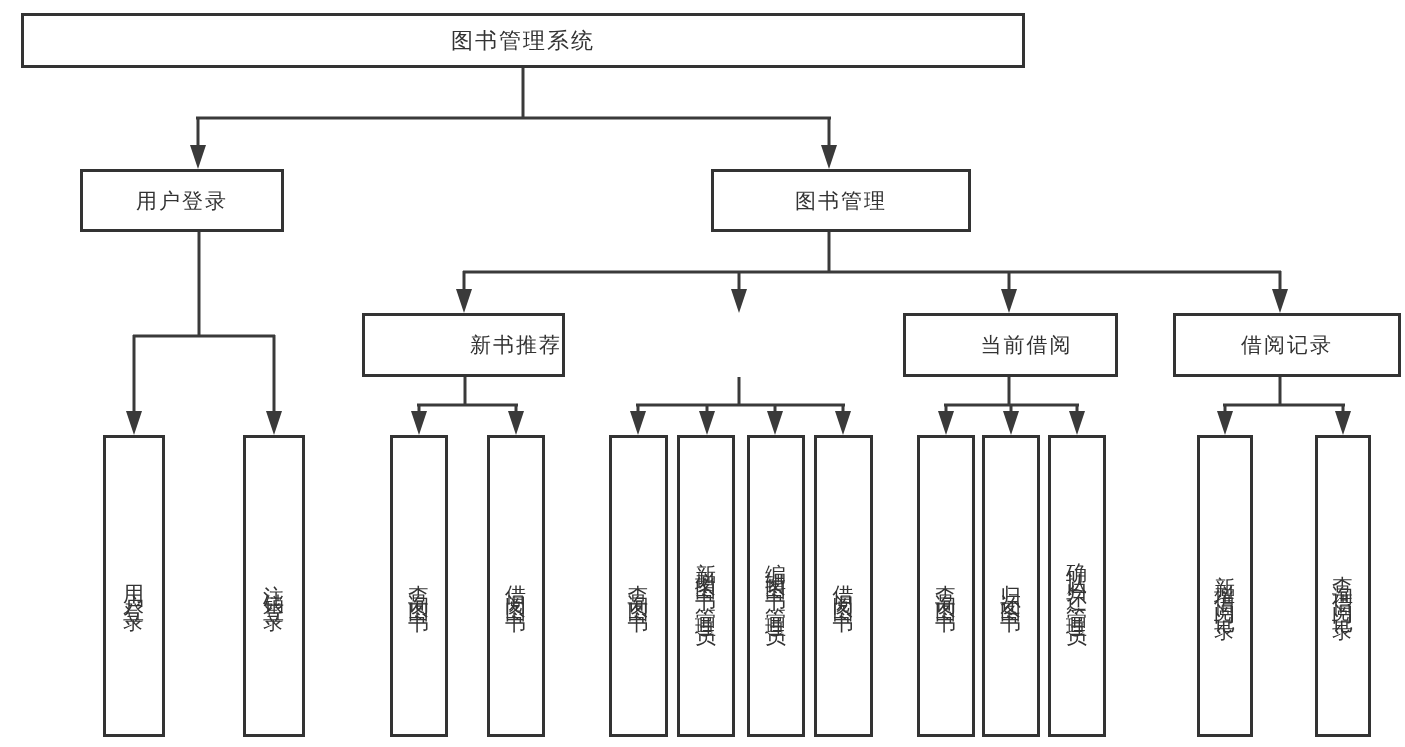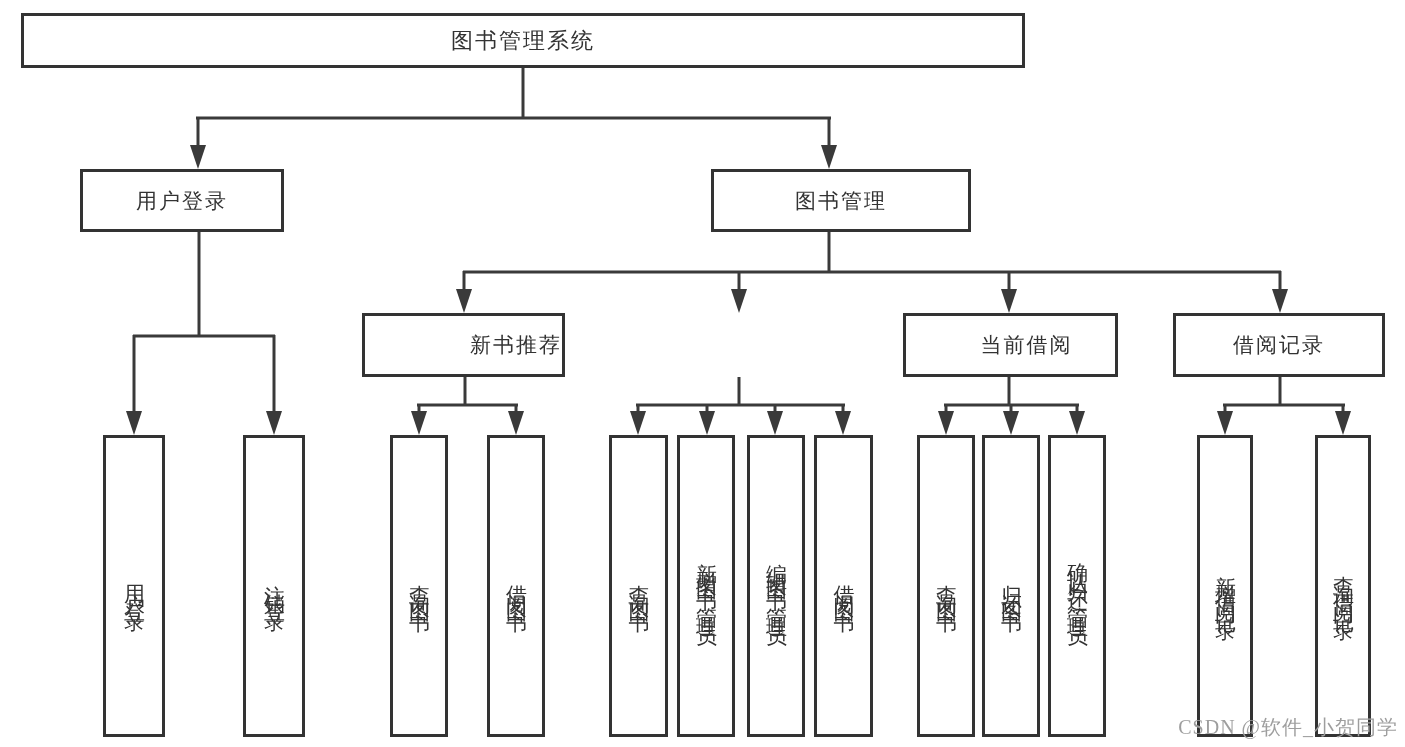--- a/index.html
+++ b/index.html
@@ -9,21 +9,21 @@
     --wm: #9e9e9e;
     --bg: #ffffff;
   }
   html, body { margin: 0; padding: 0; background: var(--bg); }
   #canvas {
     position: relative;
     width: 1405px;
     height: 747px;
     background: var(--bg);
     overflow: hidden;
-    font-family: Liberation Serif, serif;
+    font-family: Liberation Sans, sans-serif;
   }
   #connectors {
     position: absolute;
     left: 0; top: 0;
     pointer-events: none;
   }
   #connectors line { stroke: var(--line); stroke-width: 3; }
   #connectors polygon { fill: var(--line); stroke: none; }
   .node {
     position: absolute;
@@ -151,21 +151,21 @@
   <div class="node h" style="left:711px; top:169px; width:260px; height:63px;">
     <span>图书管理</span>
   </div>
 
   <div class="node h" style="left:362px; top:313px; width:203px; height:64px;justify-content:flex-end;">
     <span>新书推荐</span>
   </div>
   <div class="node h" style="left:903px; top:313px; width:215px; height:64px;padding-left:32px;">
     <span>当前借阅</span>
   </div>
-  <div class="node h" style="left:1173px; top:313px; width:212px; height:64px;">
+  <div class="node h" style="left:1173px; top:313px; width:228px; height:64px;">
     <span>借阅记录</span>
   </div>
 
   <div class="node v" style="left:103px; top:435px; width:62px; height:302px;">
     <span>用户登录</span>
   </div>
   <div class="node v" style="left:243px; top:435px; width:62px; height:302px;">
     <span>注销登录</span>
   </div>
 
@@ -199,14 +199,13 @@
     <span>确认归还（管理员）</span>
   </div>
 
   <div class="node v" style="left:1197px; top:435px; width:56px; height:302px;">
     <span>新增借阅记录</span>
   </div>
   <div class="node v" style="left:1315px; top:435px; width:56px; height:302px;">
     <span>查询借阅记录</span>
   </div>
 
-  <div class="watermark">CSDN @软件_小贺同学</div>
 </div>
 
 </body></html>

